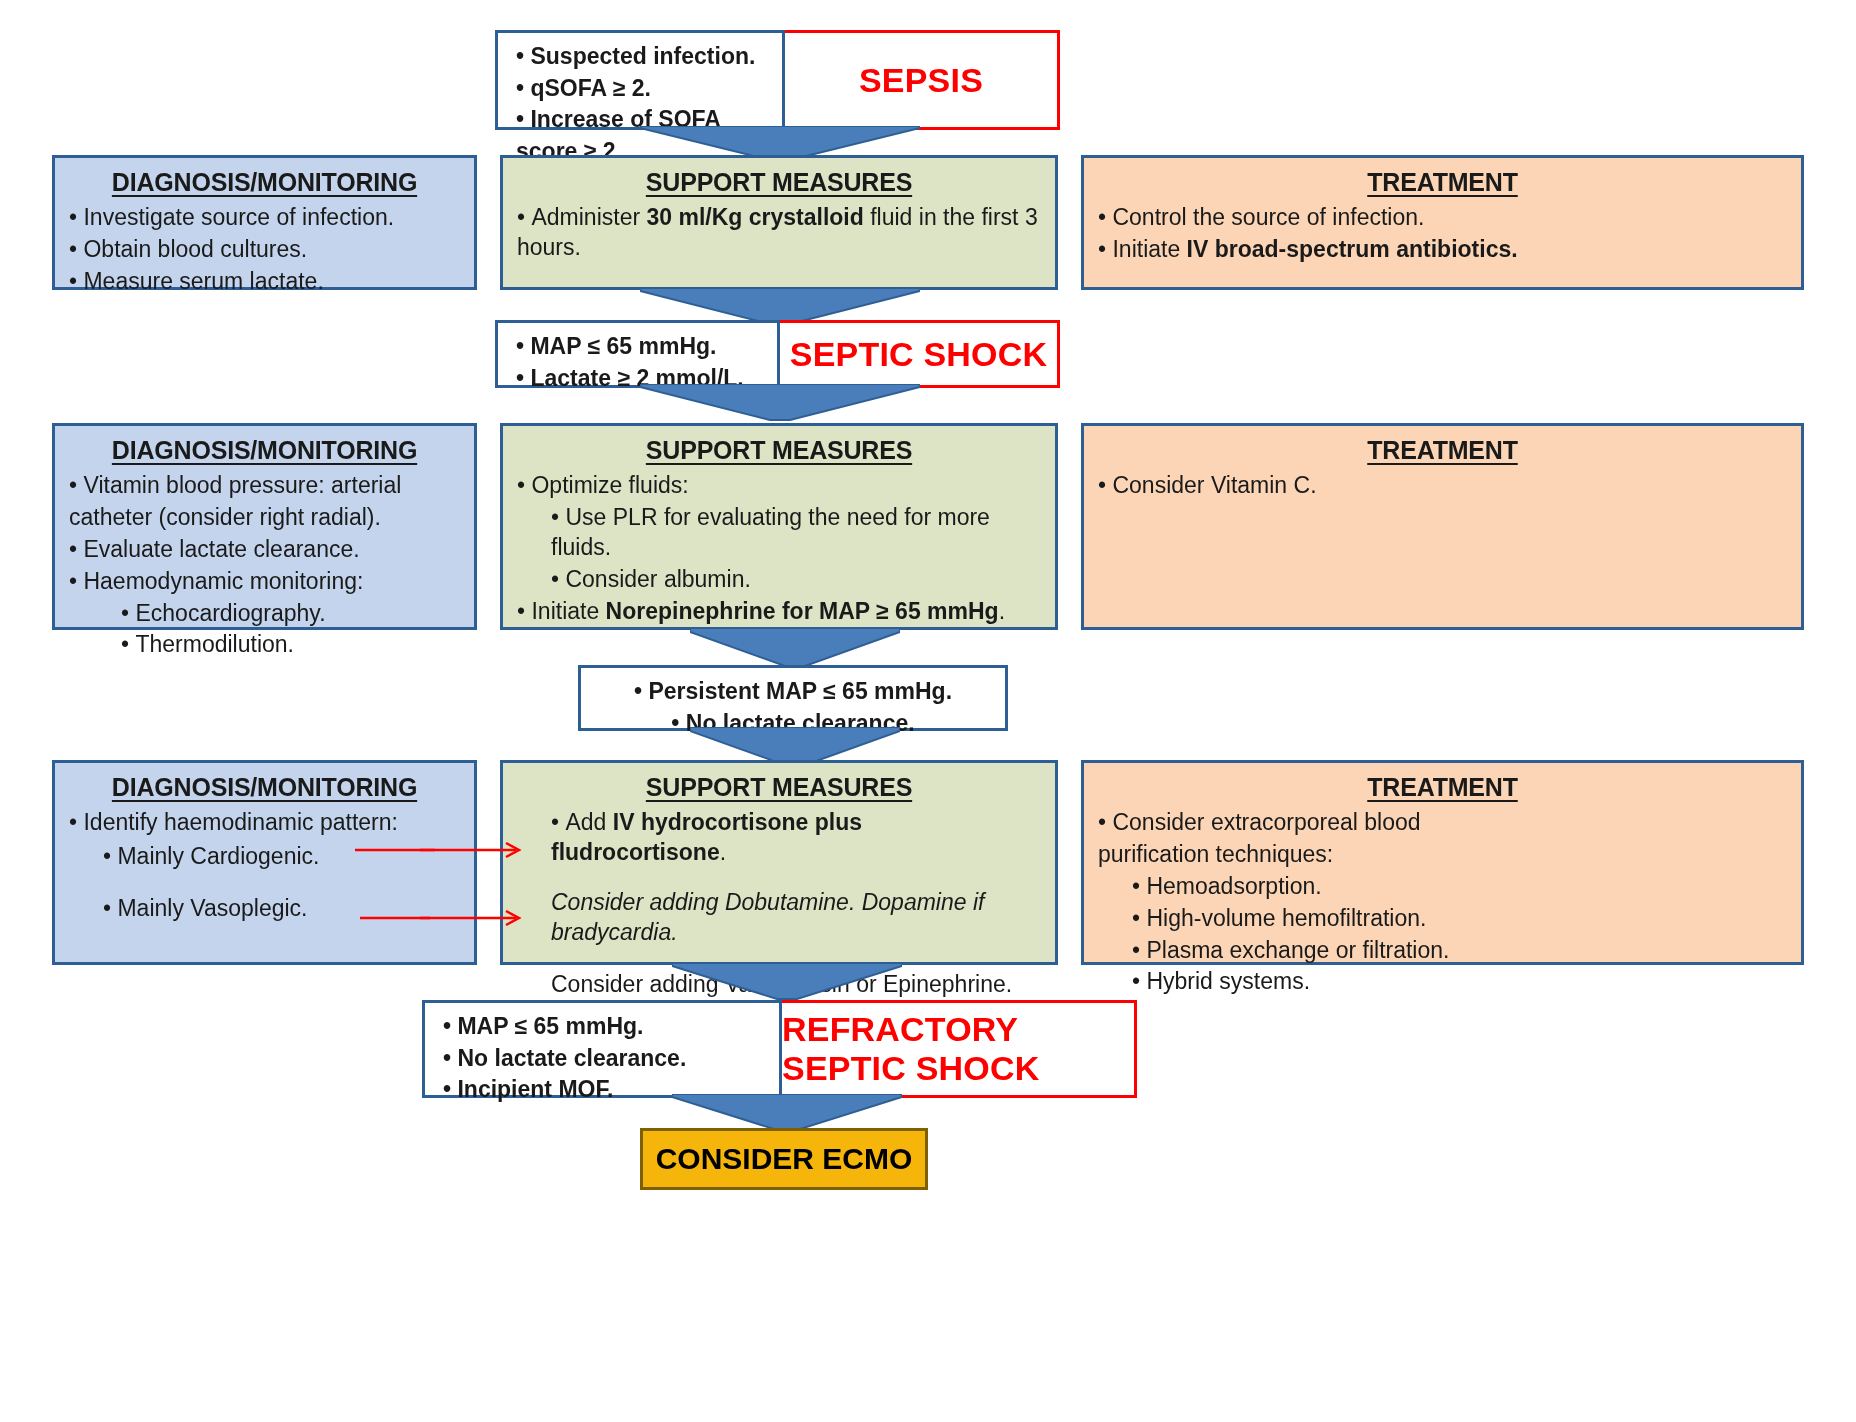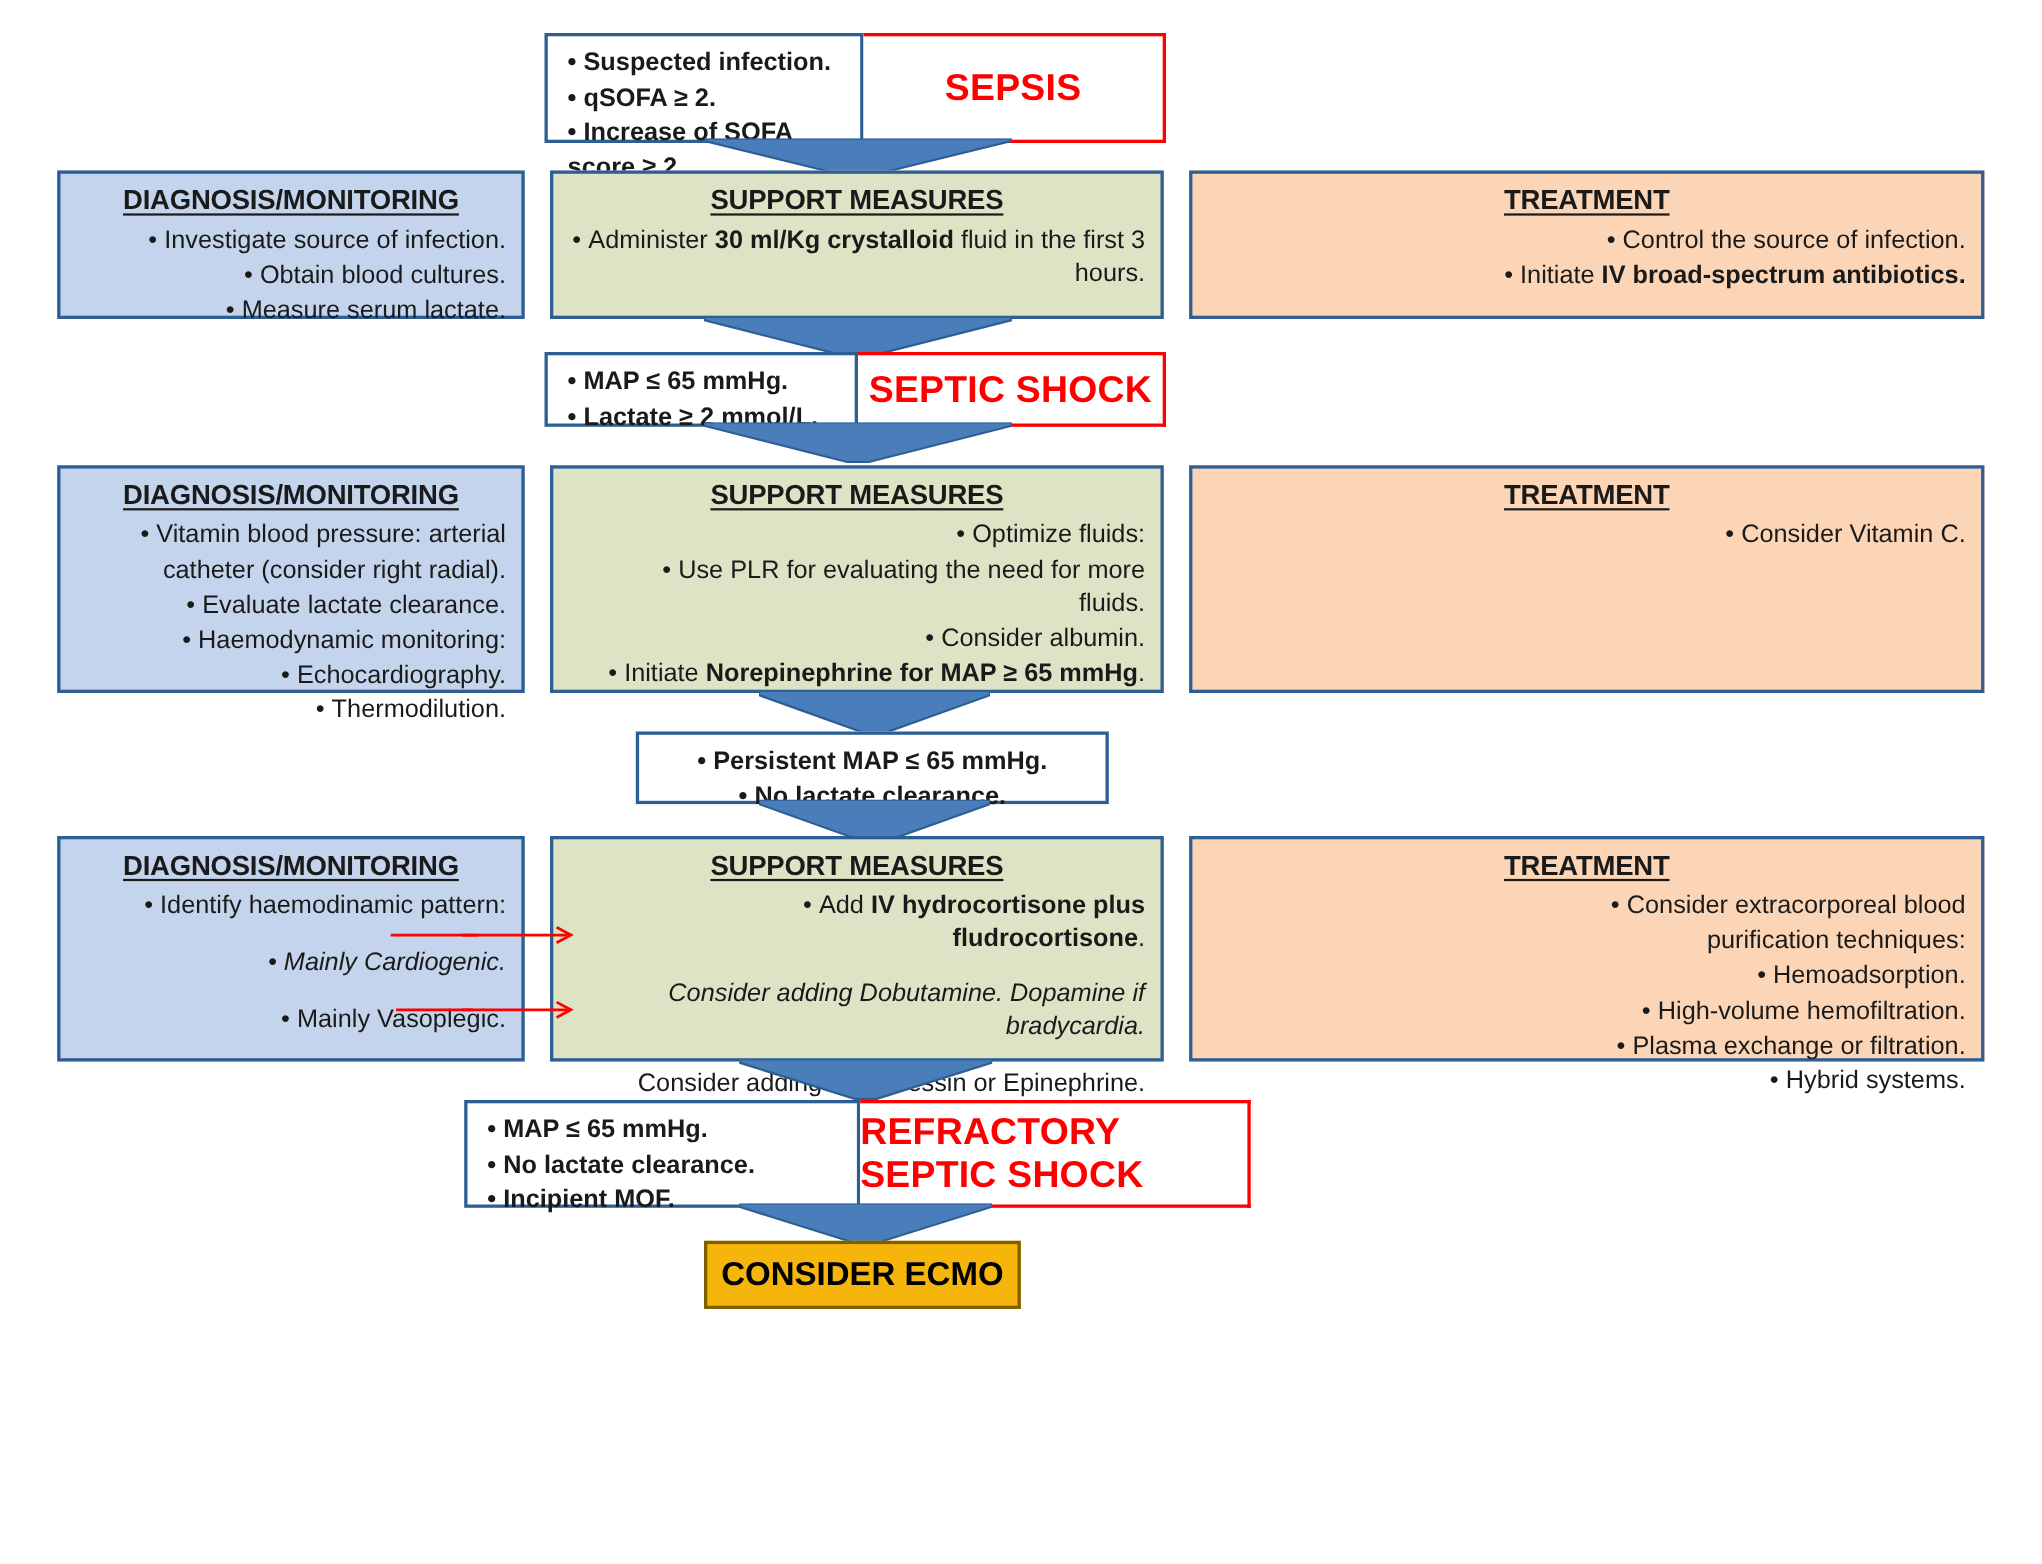--- a/index.html
+++ b/index.html
@@ -29,21 +29,21 @@
     font-size:25px;
     text-decoration:underline;
     text-underline-offset:4px;
     margin:10px 0 6px 0;
     letter-spacing:-0.2px;
   }
   .blist{
     margin:0;padding:0 14px 0 14px;list-style:none;
     font-size:23px;line-height:1.30;
   }
-  .blist li{margin:0 0 2px 0;text-align:right;}
+  .blist li{margin:0 0 2px 0;}
   .b::before{content:"\2022\00a0";}
   .sub{padding-left:52px;}
   .sub2{padding-left:34px;}
   .ind{padding-left:0;}
   .crit-left{
     position:absolute;
     border:3px solid #2e5f94;
     background:#fff;
     box-sizing:border-box;
   }
@@ -181,21 +181,21 @@
   </div>
 
   <svg class="arrow" style="left:690px;top:727px;" width="210" height="40" viewBox="0 0 210 40">
     <polygon points="0,0 210,0 210,4 115,38 95,38 0,4" fill="#4a7ebb" stroke="#2e5f94" stroke-width="2"></polygon>
   </svg>
 
   <div class="panel blue" style="left:52px;top:760px;width:425px;height:205px;">
     <div class="col-title">DIAGNOSIS/MONITORING</div>
     <ul class="blist">
       <li class="b">Identify haemodinamic pattern:</li>
-      <li class="b sub2" style="margin-top:22px;font-style:italic;">Mainly Cardiogenic.</li>
+      <li class="b sub2" style="margin-top:4px;">Mainly Cardiogenic.</li>
       <li class="b sub2" style="margin-top:22px;">Mainly Vasoplegic.</li>
     </ul>
   </div>
 
   <div class="panel green" style="left:500px;top:760px;width:558px;height:205px;">
     <div class="col-title">SUPPORT MEASURES</div>
     <ul class="blist">
       <li class="sub2">•&nbsp;<span>Add </span><b>IV hydrocortisone plus fludrocortisone</b><span>.</span></li>
       <li class="sub2" style="margin-top:20px;font-style:italic;">Consider adding Dobutamine. Dopamine if bradycardia.</li>
       <li class="sub2" style="margin-top:22px;">Consider adding Vasopressin or Epinephrine.</li>

